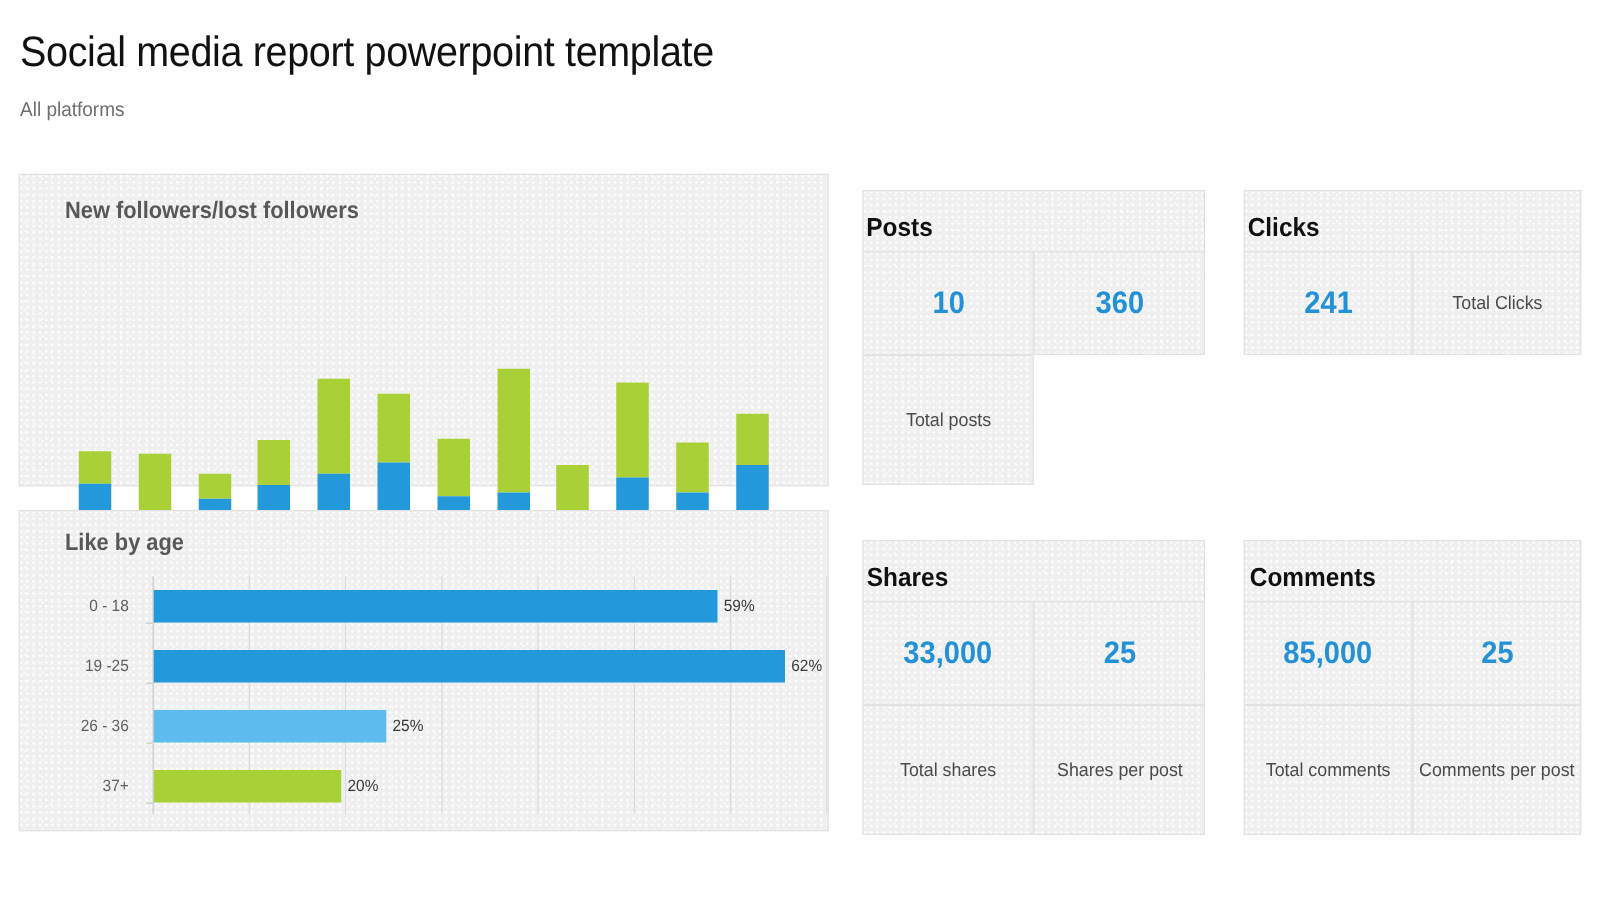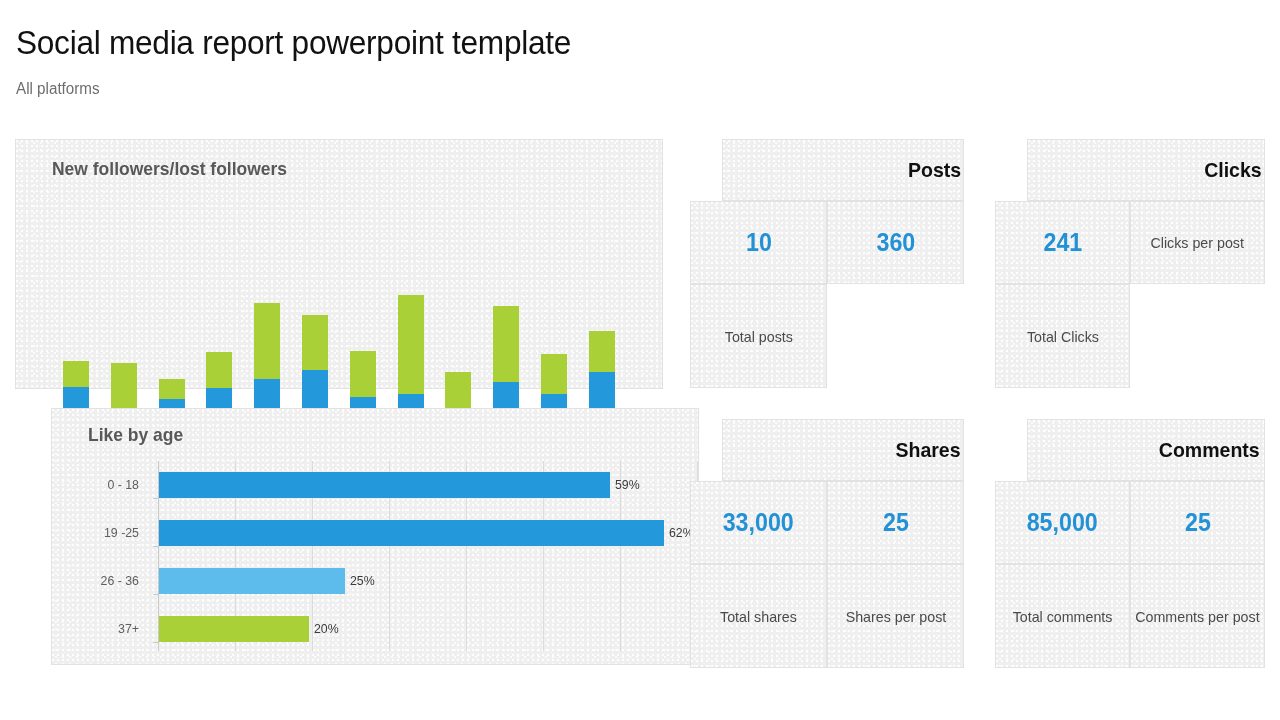--- a/index.html
+++ b/index.html
@@ -32,21 +32,21 @@
       radial-gradient(circle at 1px 1px, rgba(255,255,255,0.75) 0.8px, transparent 1.0px);
     background-size:5px 5px, 7px 7px;
     background-position:0 0, 3px 2px;
     border:1px solid #e2e2e2;
     box-sizing:border-box;
   }
 
   
   .chart-panel{left:15px;width:648px;}
   #panel-followers{top:139px;height:250px;}
-  #panel-age{top:408px;height:257px;margin-left:36px;}
+  #panel-age{top:408px;height:257px;}
 
   .chart-title{
     position:absolute;left:36px;
     font-size:19px;font-weight:700;color:#585858;white-space:nowrap;
     transform:scaleX(0.92);transform-origin:left center;
   }
   #panel-followers .chart-title{top:18px;}
   #panel-age .chart-title{top:15px;}
 
   
@@ -88,30 +88,29 @@
     transform:scaleX(0.95);transform-origin:right center;
   }
   .bar-val{
     position:absolute;font-size:13px;color:#3a3a3a;white-space:nowrap;
     transform:scaleX(0.95);transform-origin:left center;
   }
 
   
   .card{position:absolute;box-sizing:border-box;}
   .card-head{
-    position:absolute;left:0;right:0;top:0;height:62px;
+    position:absolute;left:0;right:0;top:13px;height:62px;
     border:1px solid #e2e2e2;box-sizing:border-box;
-    display:flex;align-items:center;justify-content:flex-end;
+    display:flex;align-items:center;justify-content:flex-start;
     background-color:#efefef;
     background-image:
       radial-gradient(circle at 1px 1px, rgba(255,255,255,0.95) 0.9px, transparent 1.1px),
       radial-gradient(circle at 1px 1px, rgba(255,255,255,0.75) 0.8px, transparent 1.0px);
     background-size:5px 5px, 7px 7px;
     background-position:0 0, 3px 2px;
-    margin-left:32px;
   }
   .card-title{
     font-size:21px;font-weight:700;color:#101010;white-space:nowrap;
     transform:scaleX(0.93);transform-origin:center center;
   }
   .card-grid{
     position:absolute;left:0;right:0;top:62px;bottom:0;
     display:grid;grid-template-columns:1fr 1fr;grid-template-rows:83px 1fr;
   }
   .cell{
@@ -275,23 +274,20 @@
 
   <div class="card" id="card-1" style="left:995px;top:139px;width:270px;height:249px;">
     <div class="card-head">
       <span class="card-title">Clicks</span>
     </div>
     <div class="card-grid">
       <div class="cell">
           <span class="cell-value">241</span>
         </div>
       <div class="cell">
-          <span class="cell-label">Clicks per post</span>
-        </div>
-      <div class="cell">
           <span class="cell-label">Total Clicks</span>
         </div>
     </div>
   </div>
 
   <div class="card" id="card-2" style="left:690px;top:419px;width:274px;height:249px;">
     <div class="card-head">
       <span class="card-title">Shares</span>
     </div>
     <div class="card-grid">

